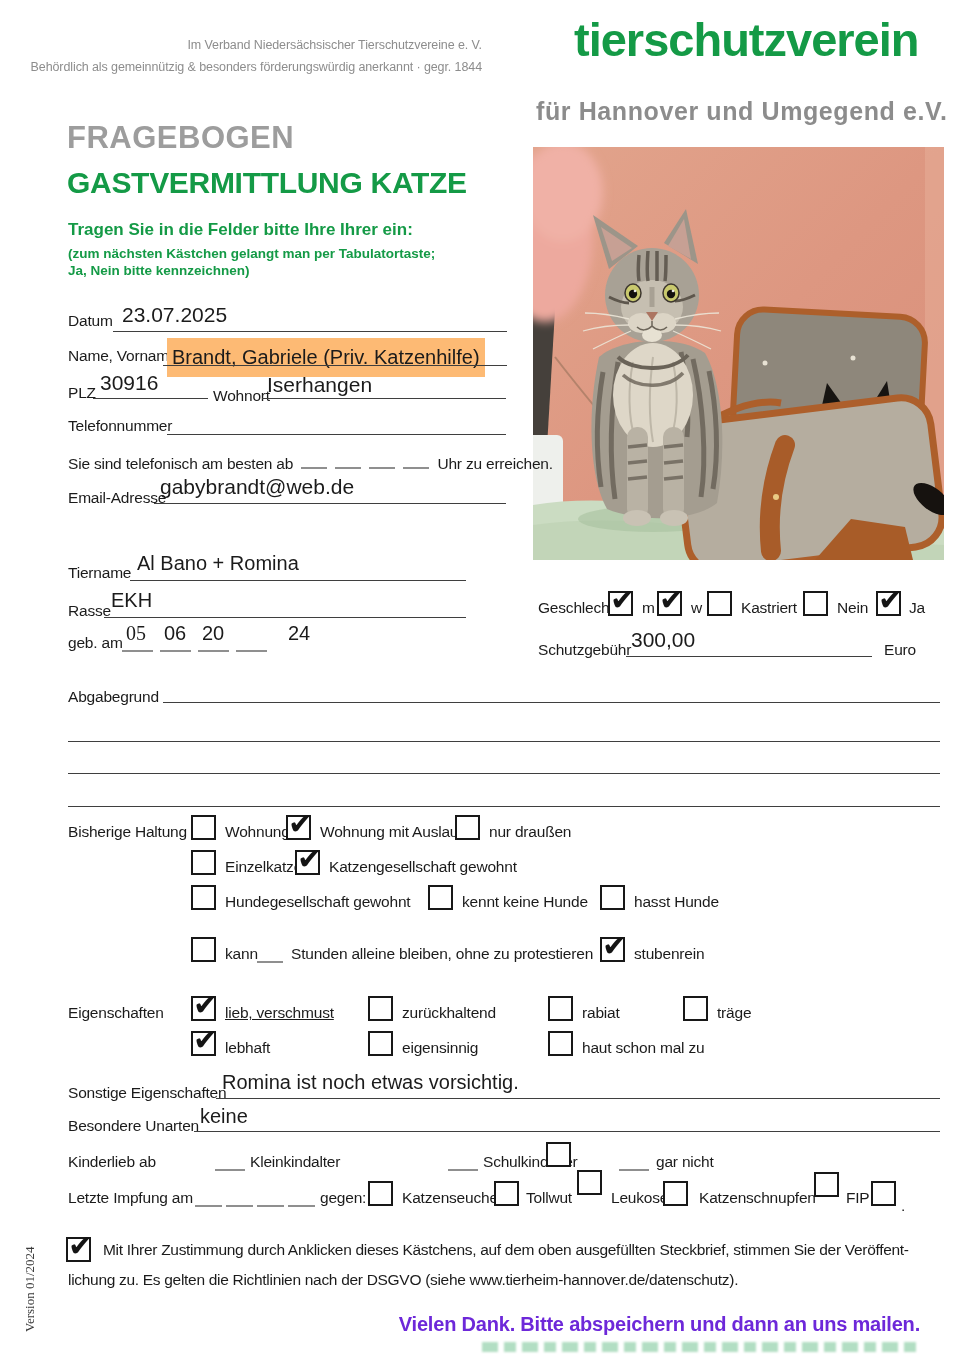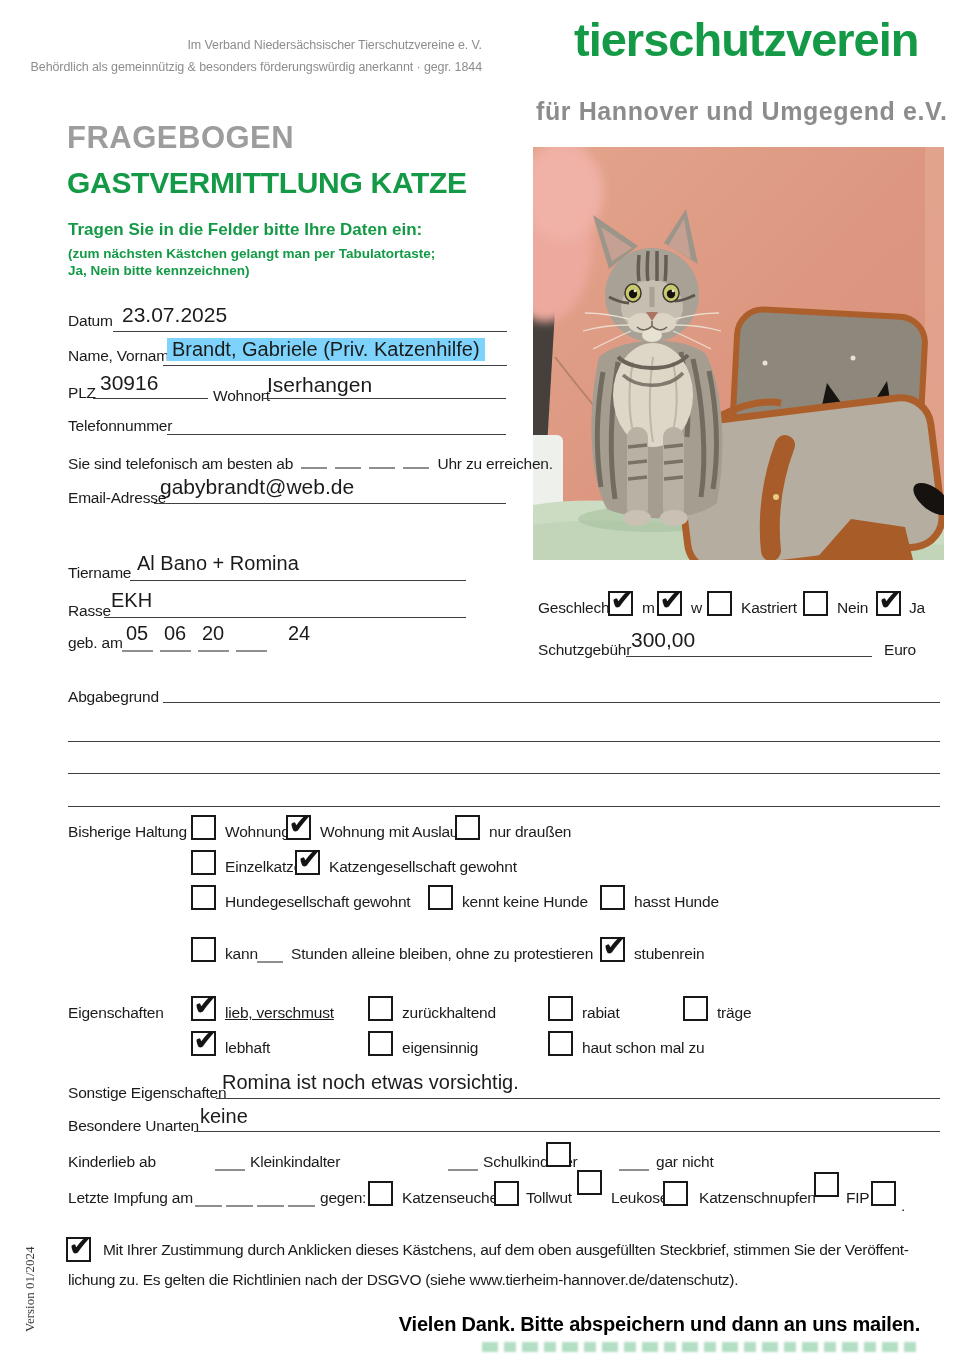--- a/index.html
+++ b/index.html
@@ -16,40 +16,40 @@
   .cb[data-checked="true"]::before{content:"✔";position:absolute;left:0px;top:-11px;
       font-size:30px;font-weight:700;color:#141414;font-family:"DejaVu Sans",sans-serif;}
   .hdr-small{font-size:12.5px;color:#8d8d8d;letter-spacing:-0.1px;}
   .logo-t{font-size:47px;font-weight:700;color:#149a46;letter-spacing:-1px;line-height:1;}
   .logo-s{font-size:25px;font-weight:700;color:#8c8c8c;letter-spacing:0.6px;}
   .title1{font-size:31px;font-weight:700;color:#9d9d9d;letter-spacing:0.5px;line-height:1;}
   .title2{font-size:30px;font-weight:700;color:#149a46;letter-spacing:-0.3px;line-height:1;}
   .hint-h{font-size:17px;font-weight:700;color:#149a46;}
   .hint{font-size:13.5px;font-weight:600;color:#149a46;}
   .consent-t{font-size:15.5px;letter-spacing:-0.3px;}
-  .footer-green{font-size:20px;font-weight:700;color:#000000;letter-spacing:-0.2px;}
-  .namebg{background:#7dd3fc;padding:0 5px;}
+  .footer-green{font-size:20px;font-weight:700;color:#6d28d9;letter-spacing:-0.2px;}
+  .namebg{background:#fdba74;padding:8px 5px;}
   .version{font-family:"Liberation Serif",serif;font-size:13px;color:#3a3a3a;
            transform:rotate(-90deg);transform-origin:0 0;}
   .faded-line{position:absolute;left:482px;top:1342px;width:438px;height:10px;opacity:.32;filter:blur(1.2px);
       background:repeating-linear-gradient(90deg,#149a46 0 16px,transparent 16px 22px,#149a46 22px 34px,transparent 34px 40px);}
 </style>
 </head>
 <body>
 
 <div class="page">
 
   <div class="abs hdr-small" style="right:485px;top:38px;">Im Verband Niedersächsischer Tierschutzvereine e. V.</div>
   <div class="abs hdr-small" style="right:485px;top:60px;">Behördlich als gemeinnützig &amp; besonders förderungswürdig anerkannt · gegr. 1844</div>
   <div class="abs logo-t" style="left:534px;top:16px;margin-left:40px;">tierschutzverein</div>
   <div class="abs logo-s" style="left:536px;top:97px;">für Hannover und Umgegend e.V.</div>
 
   <div class="abs title1" style="left:67px;top:122px;">FRAGEBOGEN</div>
   <div class="abs title2" style="left:67px;top:168px;">GASTVERMITTLUNG KATZE</div>
-  <div class="abs hint-h" style="left:68px;top:220px;">Tragen Sie in die Felder bitte Ihre Daten ein:</div>
+  <div class="abs hint-h" style="left:68px;top:220px;">Tragen Sie in die Felder bitte Ihre Ihrer ein:</div>
   <div class="abs hint" style="left:68px;top:246px;">(zum nächsten Kästchen gelangt man per Tabulatortaste;</div>
   <div class="abs hint" style="left:68px;top:263px;">Ja, Nein bitte kennzeichnen)</div>
 
   <div class="abs" style="left:533px;top:147px;width:411px;height:413px;">
     <svg viewBox="0 0 411 413" width="411" height="413" aria-hidden="true">
       <defs>
         <linearGradient id="wall" x1="0" y1="0" x2="1" y2="1">
           <stop offset="0" stop-color="#e2a48c"></stop>
             <stop offset="0.5" stop-color="#dd9781"></stop>
             <stop offset="1" stop-color="#d98f7a"></stop>
@@ -190,21 +190,21 @@
 
   <div class="abs lbl" style="left:68px;top:564px;">Tiername</div>
   <div class="abs val" style="left:137px;top:552px;">Al Bano + Romina</div>
   <div class="ln" style="left:130px;top:580px;width:336px;"></div>
 
   <div class="abs lbl" style="left:68px;top:602px;">Rasse</div>
   <div class="abs val" style="left:111px;top:589px;">EKH</div>
   <div class="ln" style="left:104px;top:617px;width:362px;"></div>
 
   <div class="abs lbl" style="left:68px;top:634px;">geb. am</div>
-  <div class="abs val" style="left:126px;top:622px;">05</div>
+  <div class="abs val" style="left:126px;top:622px;font-family:Liberation Serif, serif;">05</div>
   <div class="abs val" style="left:164px;top:622px;">06</div>
   <div class="abs val" style="left:202px;top:622px;">20</div>
   <div class="abs val" style="left:240px;top:622px;margin-left:48px;">24</div>
   <div class="sln" style="left:122px;top:650px;width:31px;"></div>
   <div class="sln" style="left:160px;top:650px;width:31px;"></div>
   <div class="sln" style="left:198px;top:650px;width:31px;"></div>
   <div class="sln" style="left:236px;top:650px;width:31px;"></div>
 
   <div class="abs lbl" style="left:538px;top:599px;">Geschlecht</div>
   <div class="cb" style="left:608px;top:591px;" data-checked="true"></div>

